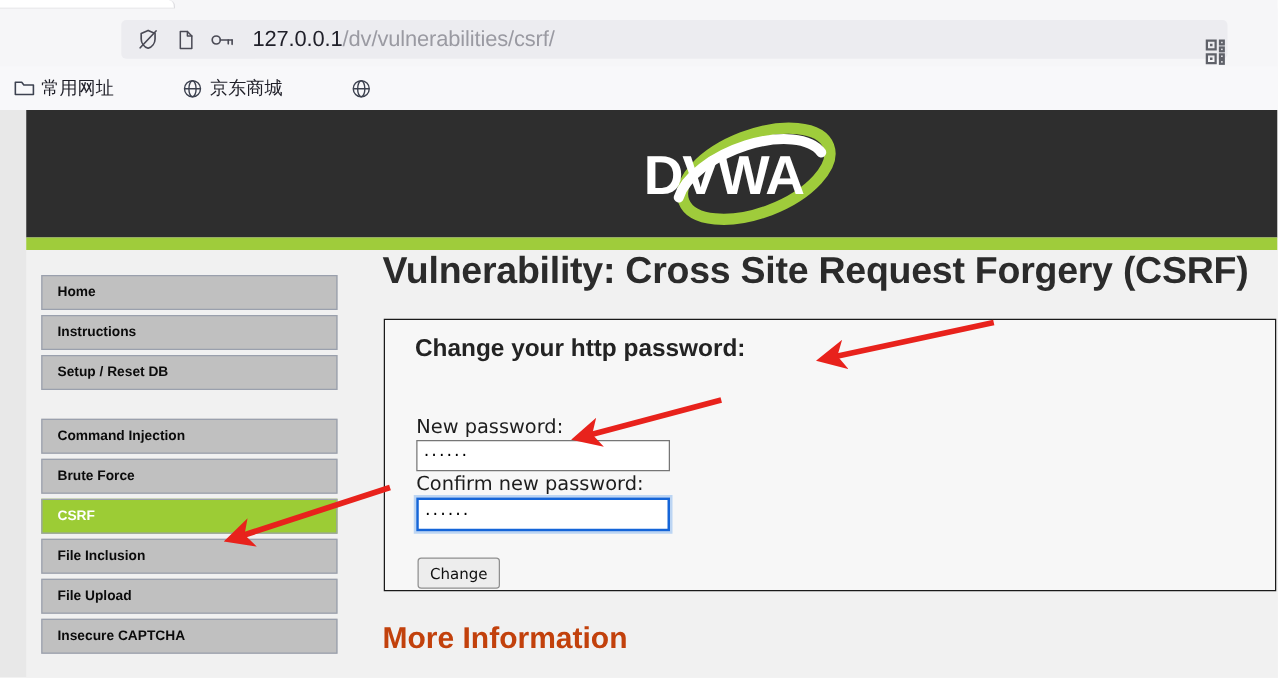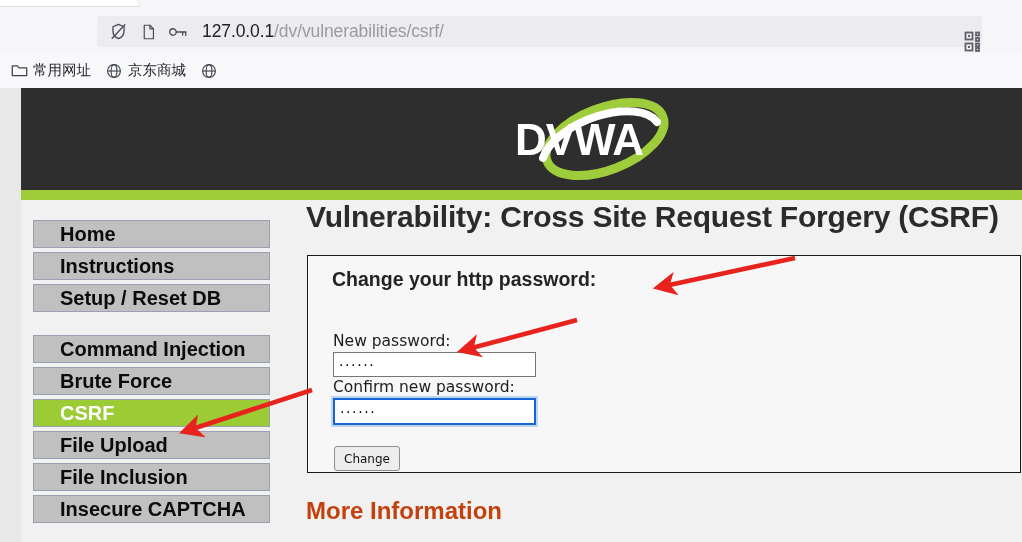--- a/index.html
+++ b/index.html
@@ -56,20 +56,21 @@
     position: absolute; right: -4px; top: 14px;
     width: 24px; height: 24px;
   }
 
   #bookmarks-bar {
     position: absolute; left: 0; top: 53px;
     width: 1022px; height: 35px;
     background: #f8f8fa;
     display: flex; align-items: center;
     padding-left: 7px;
+    gap: 40px;
   }
   .bookmark {
     display: flex; align-items: center;
     height: 24px;
     padding: 0 7px 0 2px;
     margin-right: 4px;
     border-radius: 3px;
     cursor: default;
   }
   .bm-icon {
@@ -118,22 +119,22 @@
     width: 240px;
   }
   .nav-item {
     display: block;
     width: 237px;
     height: 28px;
     line-height: 27px;
     background: #c0c0c0;
     border: 1px solid #9aa0ad;
     margin-bottom: 4px;
-    padding-left: 26px;
-    font-size: 20px;
+    padding-left: 12px;
+    font-size: 11px;
     font-weight: bold;
     color: #0b0b0b;
     white-space: nowrap;
     overflow: hidden;
     cursor: pointer;
     font-family: "Liberation Sans", sans-serif;
   }
   .nav-item.active {
     background: #9ccc35;
     color: #ffffff;
@@ -326,22 +327,22 @@
     <div id="green-stripe"></div>
 
     <div id="sidebar">
       <div class="nav-item">Home</div>
       <div class="nav-item">Instructions</div>
       <div class="nav-item">Setup / Reset DB</div>
       <div class="nav-gap"></div>
       <div class="nav-item">Command Injection</div>
       <div class="nav-item">Brute Force</div>
       <div class="nav-item active">CSRF</div>
+      <div class="nav-item">File Inclusion</div>
       <div class="nav-item">File Upload</div>
-      <div class="nav-item">File Inclusion</div>
       <div class="nav-item">Insecure CAPTCHA</div>
     </div>
 
     <div id="main-content">
 
       <h1 id="page-title">Vulnerability: Cross Site Request Forgery (CSRF)</h1>
 
       <div id="csrf-box">
         <div id="form-heading">Change your http password:</div>
 

